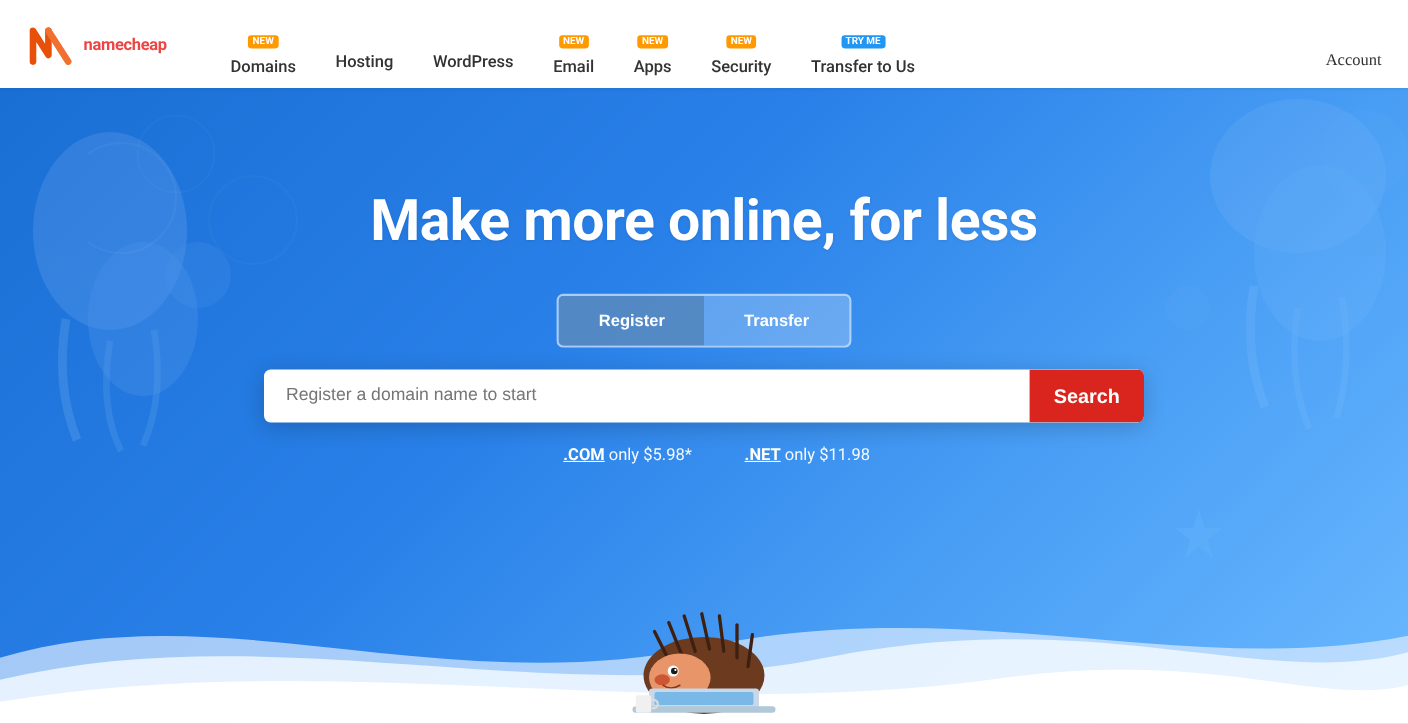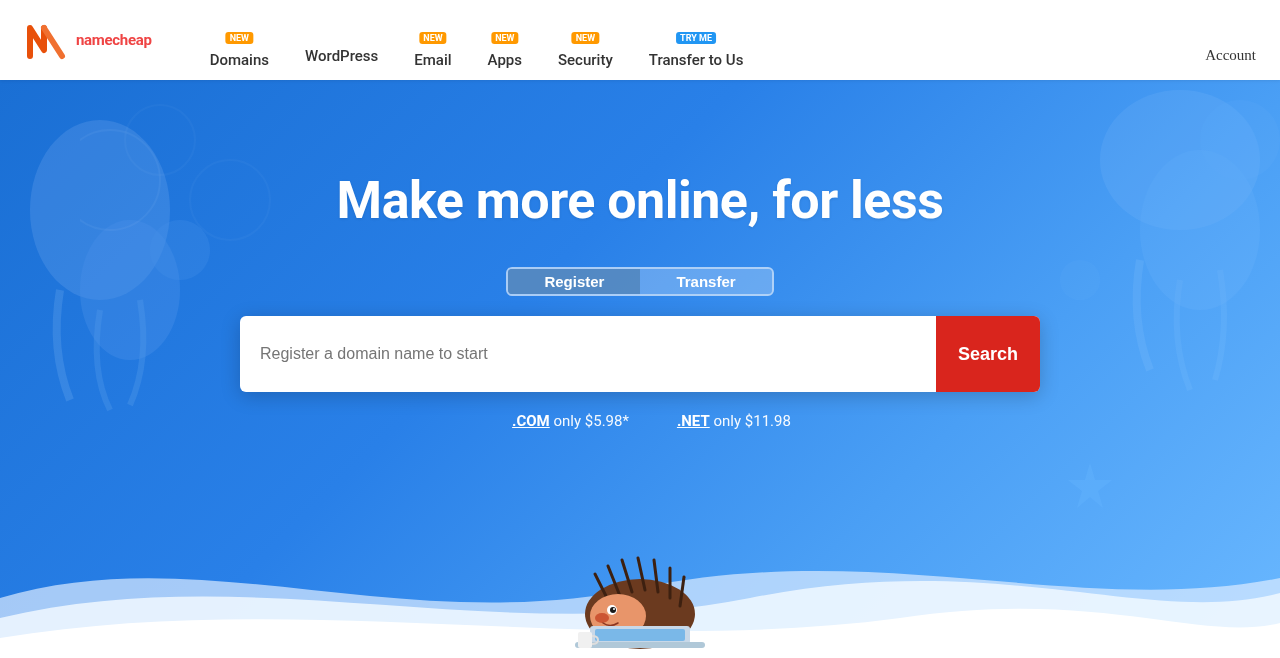--- a/index.html
+++ b/index.html
@@ -115,42 +115,42 @@
 
     
     .domain-tabs {
       display: flex;
       margin-bottom: 20px;
       border: 2px solid rgba(255,255,255,0.6);
       border-radius: 6px;
       overflow: hidden;
     }
     .tab-btn {
-      padding: 4px 36px;
+      padding: 14px 36px;
       font-size: 15px;
       font-weight: 600;
       cursor: pointer;
       border: none;
       outline: none;
       transition: background 0.2s;
     }
     .tab-btn.active {
       background: rgba(100,140,180,0.7);
       color: #fff;
     }
     .tab-btn.inactive {
       background: rgba(255,255,255,0.25);
       color: #fff;
     }
 
     
     .search-bar {
       display: flex;
       width: 800px;
-      height: 76px;
+      height: 48px;
       background: #fff;
       border-radius: 6px;
       overflow: hidden;
       box-shadow: 0 4px 20px rgba(0,0,0,0.2);
       margin-bottom: 20px;
     }
     .search-input-wrapper {
       flex: 1;
       display: flex;
       align-items: center;
@@ -250,20 +250,23 @@
     <span class="logo-text">namecheap</span>
   </a>
 
   <div class="nav-items">
 
     <a class="nav-item" href="#">
       <span class="nav-badge badge-orange">NEW</span>
       <span class="nav-item-text">Domains</span>
     </a>
 
+    <a class="nav-item" href="#">
+      <span class="nav-item-text" style="margin-top:0">Hosting</span>
+    </a>
 
     <a class="nav-item" href="#">
       <span class="nav-item-text" style="margin-top:0">WordPress</span>
     </a>
 
     <a class="nav-item" href="#">
       <span class="nav-badge badge-orange">NEW</span>
       <span class="nav-item-text">Email</span>
     </a>
 

